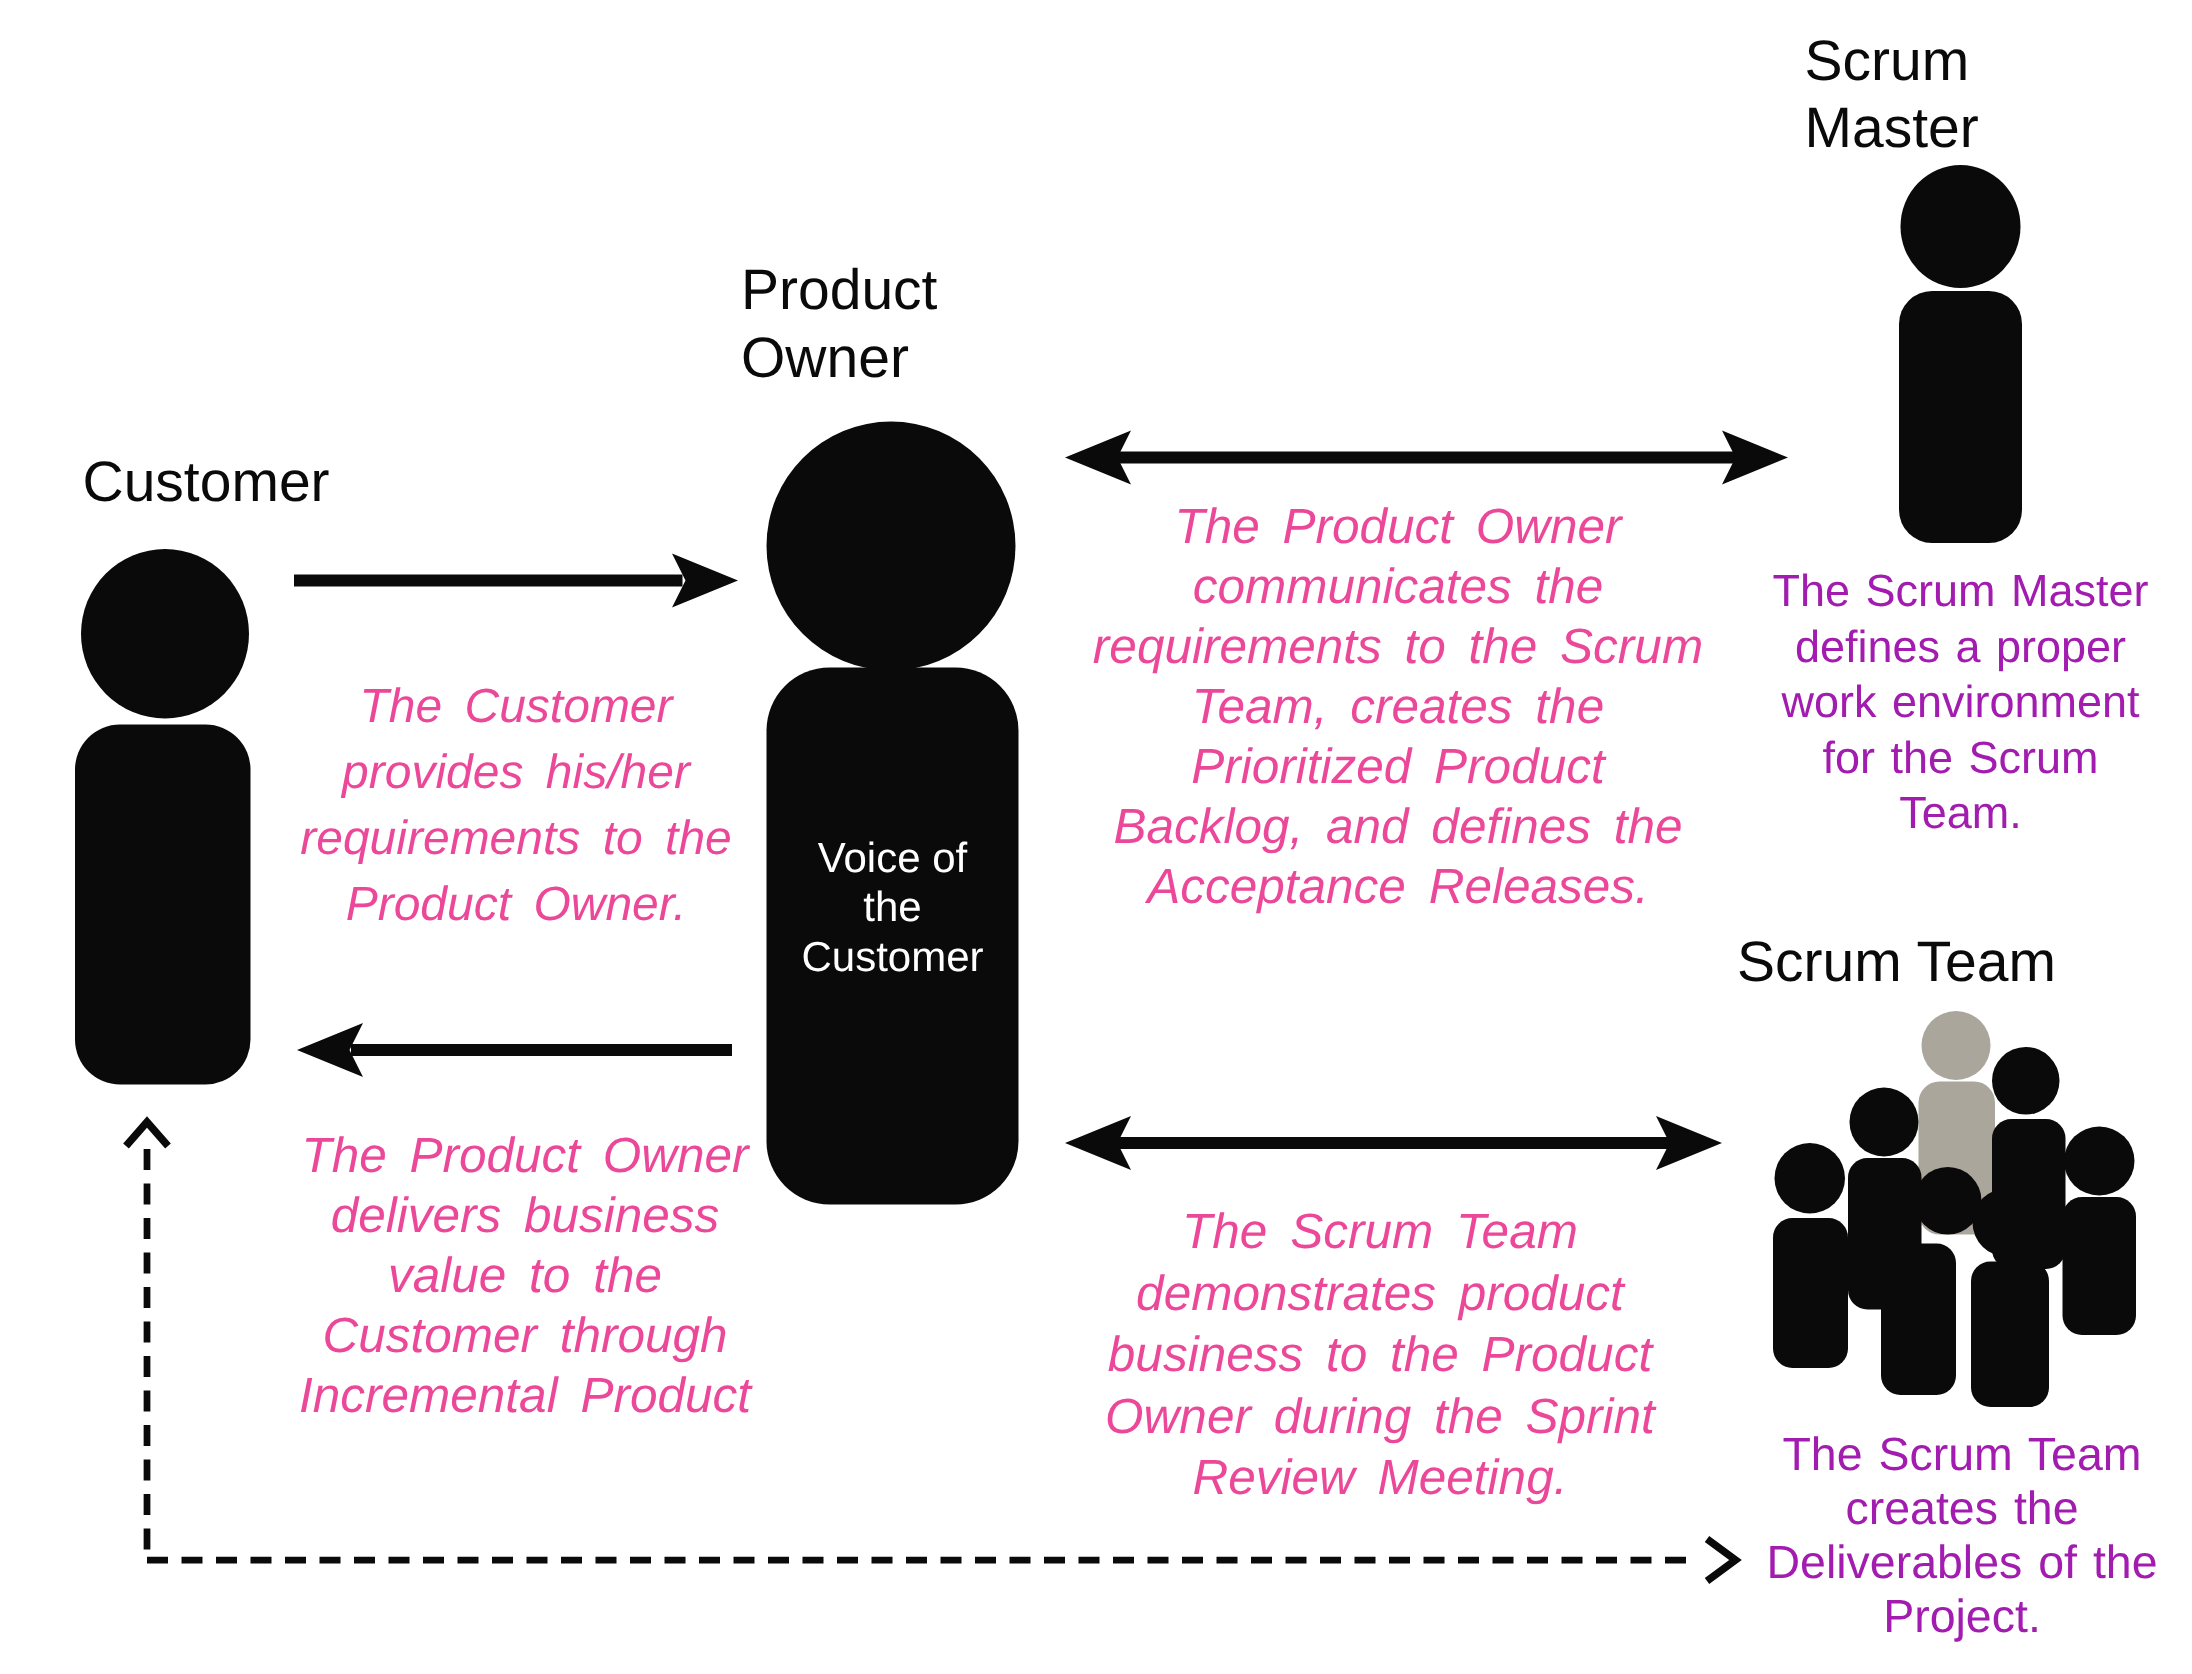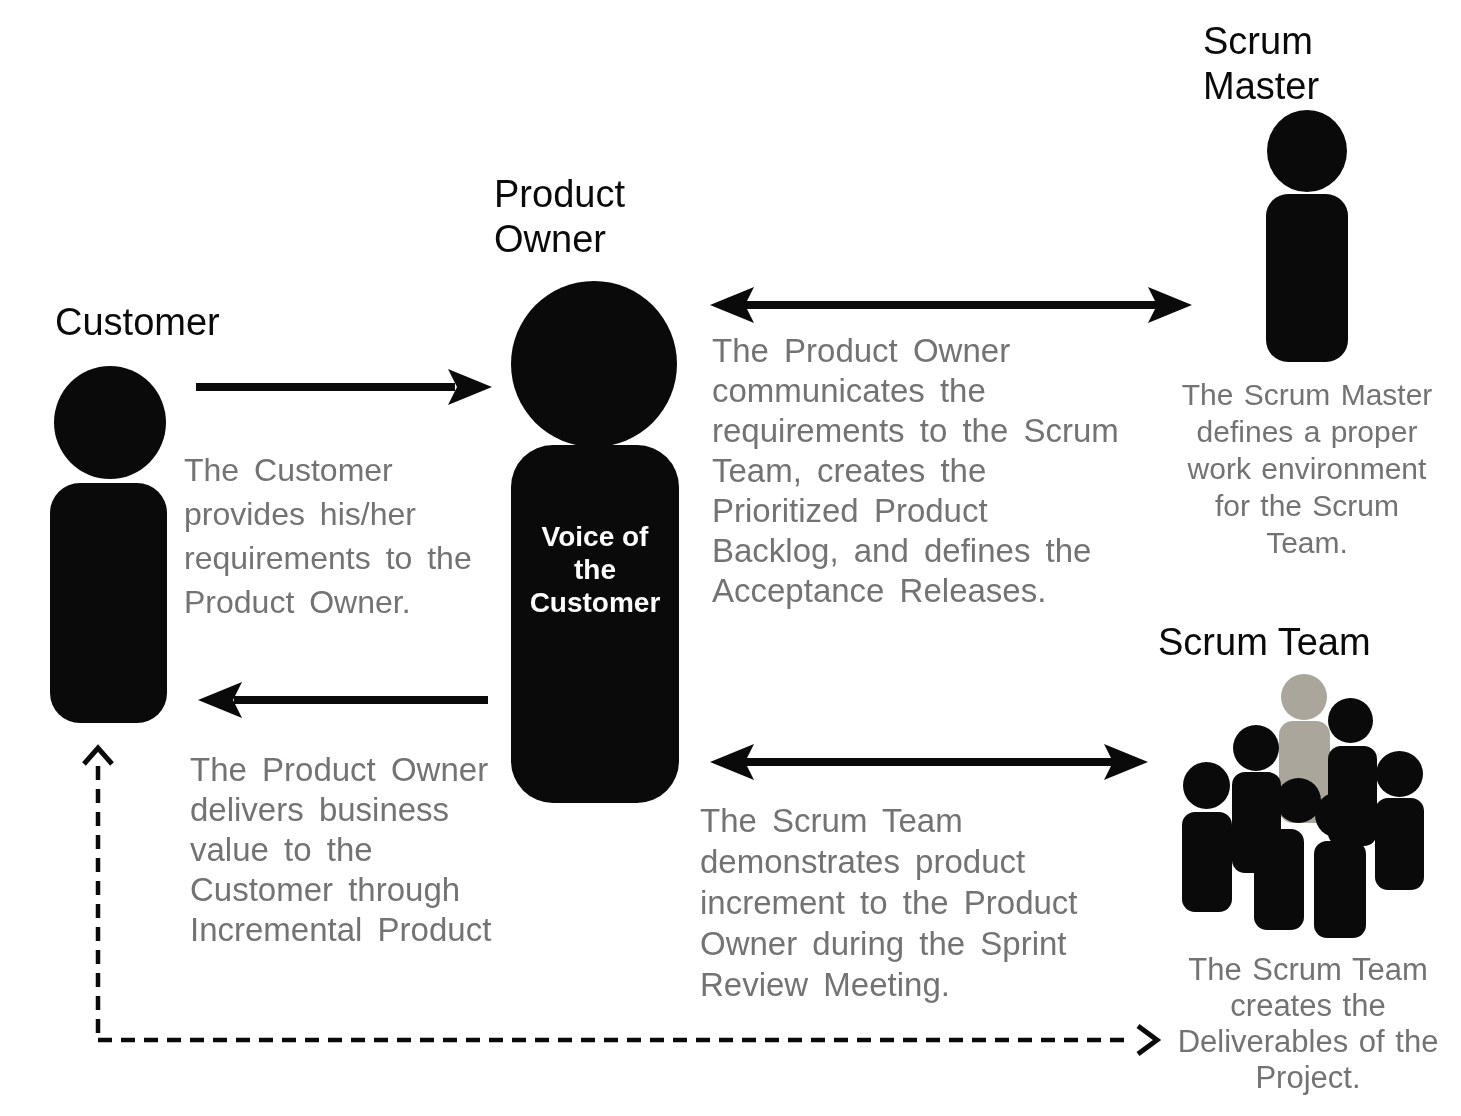--- a/index.html
+++ b/index.html
@@ -15,46 +15,49 @@
   .role-label{
     font-size:38px;
     line-height:45px;
     color:#0a0a0a;
     text-align:left;
     white-space:nowrap;
   }
   .flow-text{
     font-size:33px;
     line-height:40px;
+    text-align:center;
     word-spacing:6px;
-    color:#737373;
+    color:#ec4899;
+    font-style:italic;
   }
   .side-caption{
     font-size:30px;
     line-height:37px;
     text-align:center;
     word-spacing:2px;
-    color:#737373;
+    color:#a21caf;
   }
   .head{
     position:absolute;
     background:#0a0a0a;
     border-radius:50%;
   }
   .torso{
     position:absolute;
     background:#0a0a0a;
   }
   .gray .head,.gray .torso{background:#aaa69c;}
   .voice{
     font-size:28px;
-    font-weight:bold;
+    font-weight:normal;
     line-height:33px;
     color:#ffffff;
     text-align:center;
+    margin-top:35px;
   }
   svg{position:absolute;left:0;top:0;pointer-events:none;}
   .ln{white-space:nowrap;}
 </style>
 </head>
 <body>
 
 <div id="canvas">
 
   <svg width="1461" height="1116" viewBox="0 0 1461 1116">
@@ -185,18 +188,18 @@
     <div class="ln">The Product Owner</div>
     <div class="ln">delivers business</div>
     <div class="ln">value to the</div>
     <div class="ln">Customer through</div>
     <div class="ln">Incremental Product</div>
   </div>
 
   <div class="abs flow-text" style="left:700px;top:800px;width:440px;line-height:41px;">
     <div class="ln">The Scrum Team</div>
     <div class="ln">demonstrates product</div>
-    <div class="ln">increment to the Product</div>
+    <div class="ln">business to the Product</div>
     <div class="ln">Owner during the Sprint</div>
     <div class="ln">Review Meeting.</div>
   </div>
 
 </div>
 
 </body></html>

